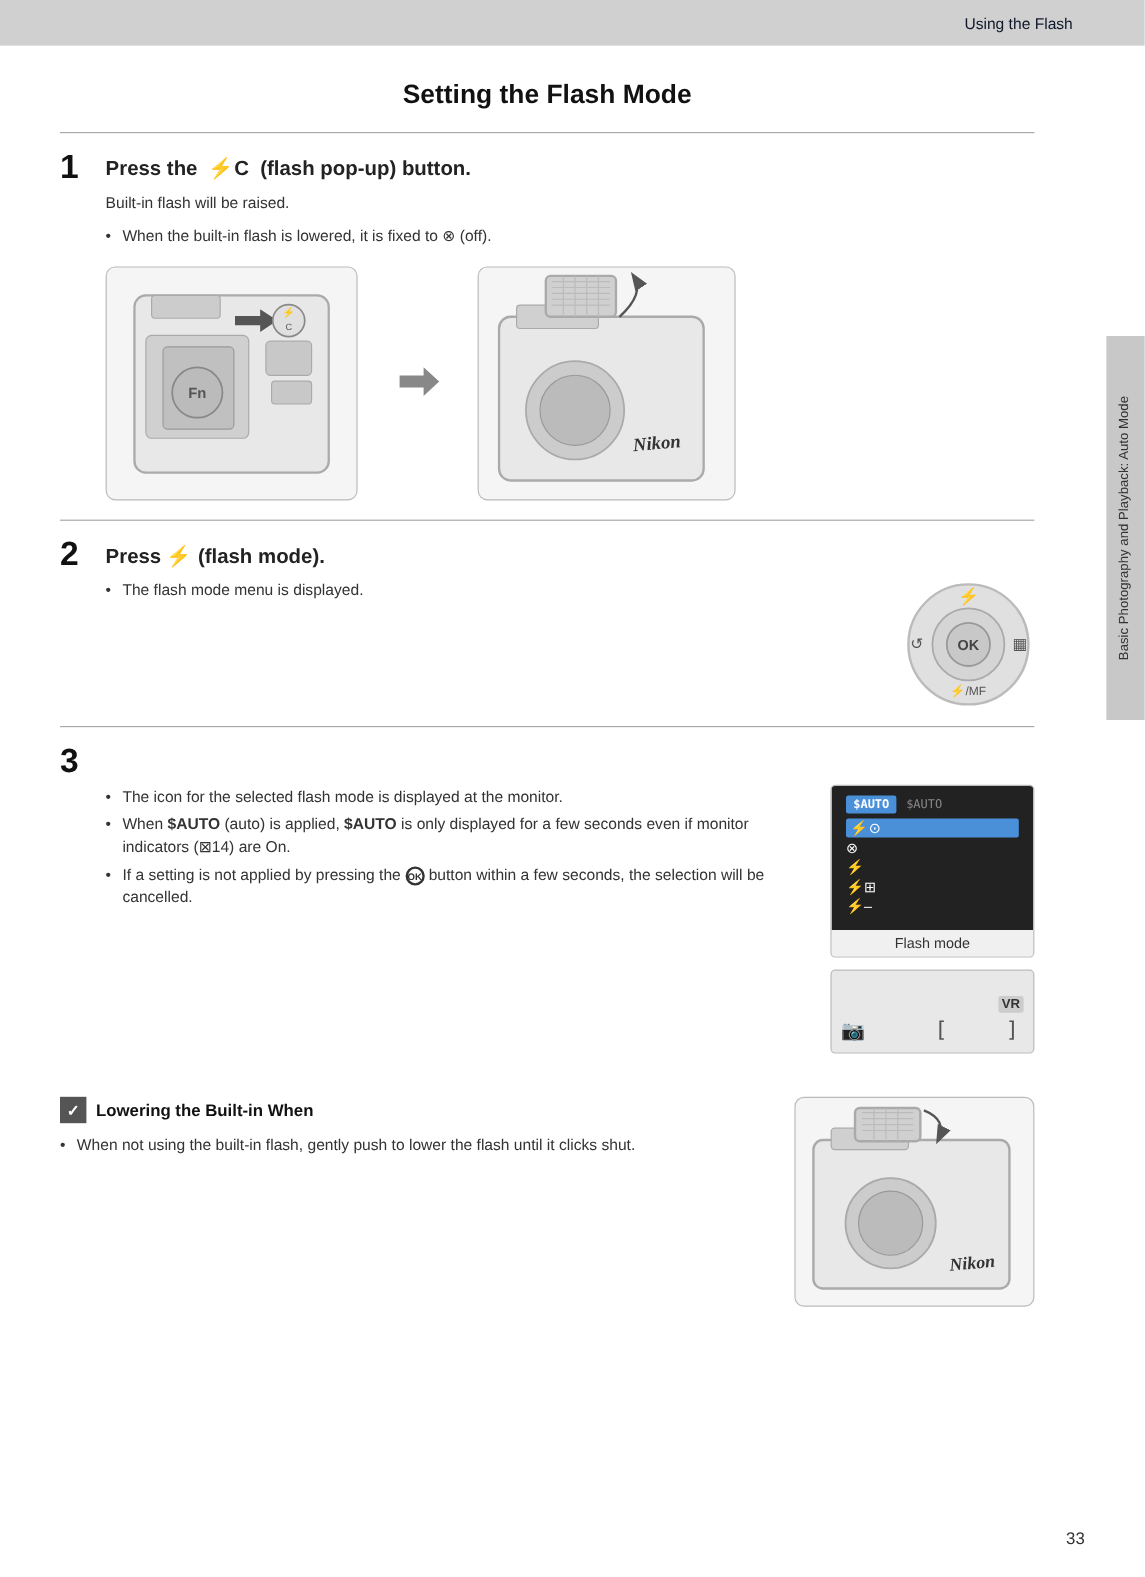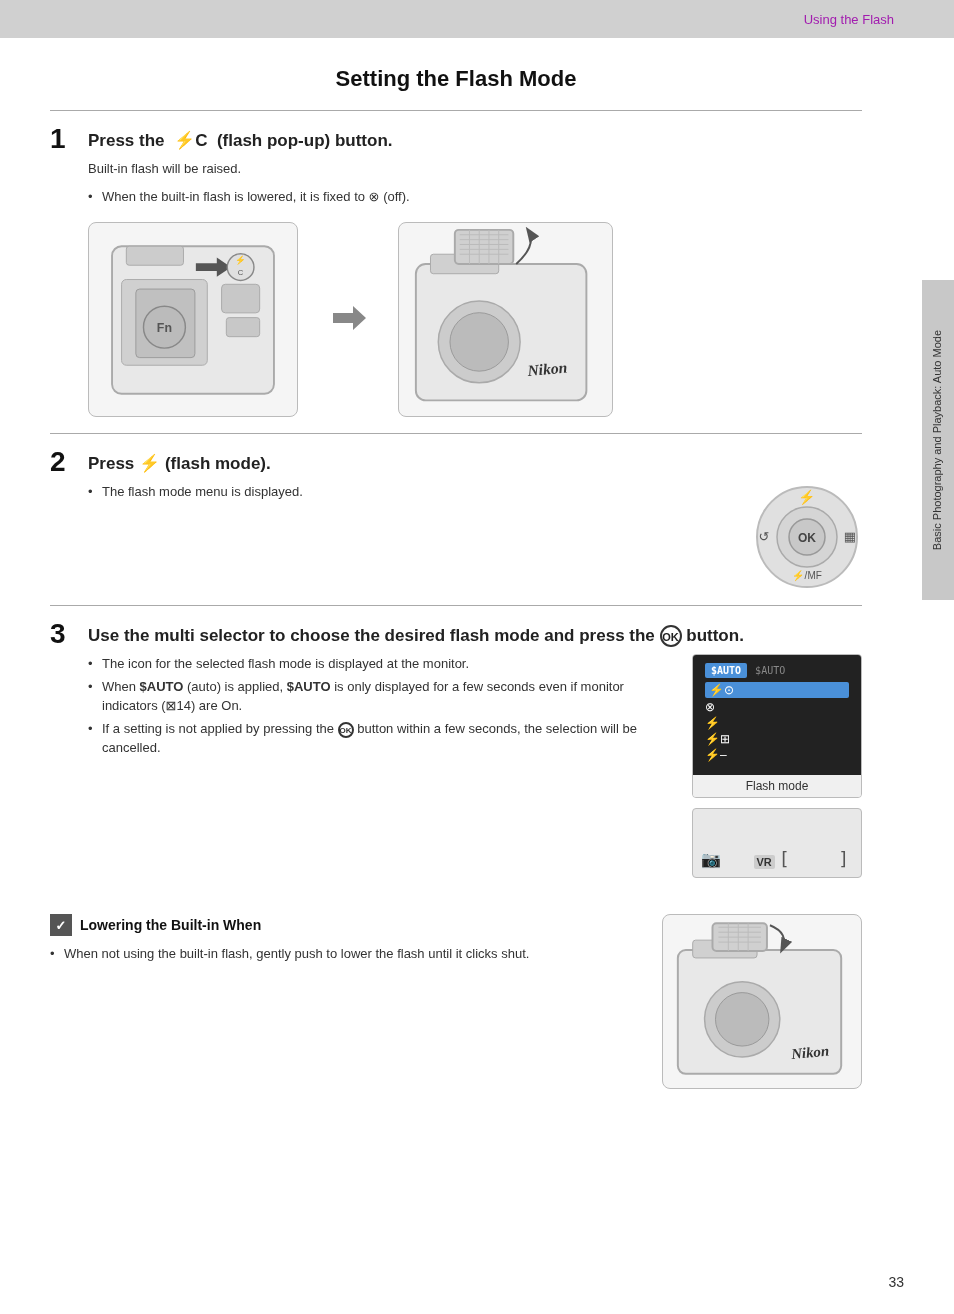--- a/index.html
+++ b/index.html
@@ -17,21 +17,21 @@
     .top-bar {
       background: #d0d0d0;
       height: 38px;
       display: flex;
       align-items: center;
       justify-content: flex-end;
       padding-right: 60px;
     }
     .top-bar-title {
       font-size: 13px;
-      color: #a21caf;
+      color: #0f172a;
     }
 
     
     .side-tab {
       position: absolute;
       right: 0;
       top: 280px;
       width: 32px;
       height: 320px;
       background: #c8c8c8;
@@ -450,21 +450,20 @@
         </div>
       </div>
     </div>
   </div>
 
   <hr class="divider">
 
   <div class="step-section">
     <div class="step-header">
       <span class="step-number">3</span>
-      <span class="step-title">Use the multi selector to choose the desired flash mode and press the <span style="display:inline-block;border:2px solid #333;border-radius:50%;width:22px;height:22px;text-align:center;line-height:20px;font-size:11px;font-weight:bold;">OK</span> button.</span>
     </div>
     <div class="step-body">
       <div class="step3-layout">
         <div class="step3-text">
           <ul class="bullet-list">
             <li>The icon for the selected flash mode is displayed at the monitor.</li>
             <li>When <strong>$AUTO</strong> (auto) is applied, <strong>$AUTO</strong> is only displayed for a few seconds even if monitor indicators (⊠14) are On.</li>
             <li>If a setting is not applied by pressing the <span style="display:inline-block;border:2px solid #333;border-radius:50%;width:16px;height:16px;text-align:center;line-height:14px;font-size:8px;font-weight:bold;">OK</span> button within a few seconds, the selection will be cancelled.</li>
           </ul>
         </div>
@@ -494,21 +493,21 @@
               <div class="flash-icon-item">
                 <span>⚡–</span>
               </div>
             </div>
             <div class="flash-panel-label">Flash mode</div>
           </div>
 
           <div class="monitor-panel">
             <span class="monitor-icon">📷</span>
             <span style="flex:1"></span>
-            <div style="display:flex;align-items:flex-end;gap:4px;">
+            <div style="display:flex;flex-direction:column;align-items:flex-end;gap:4px;">
               <span class="monitor-vr">VR</span>
               <span class="monitor-bracket">[ &nbsp; ]</span>
             </div>
           </div>
         </div>
       </div>
     </div>
   </div>
 
   <div class="note-section">

